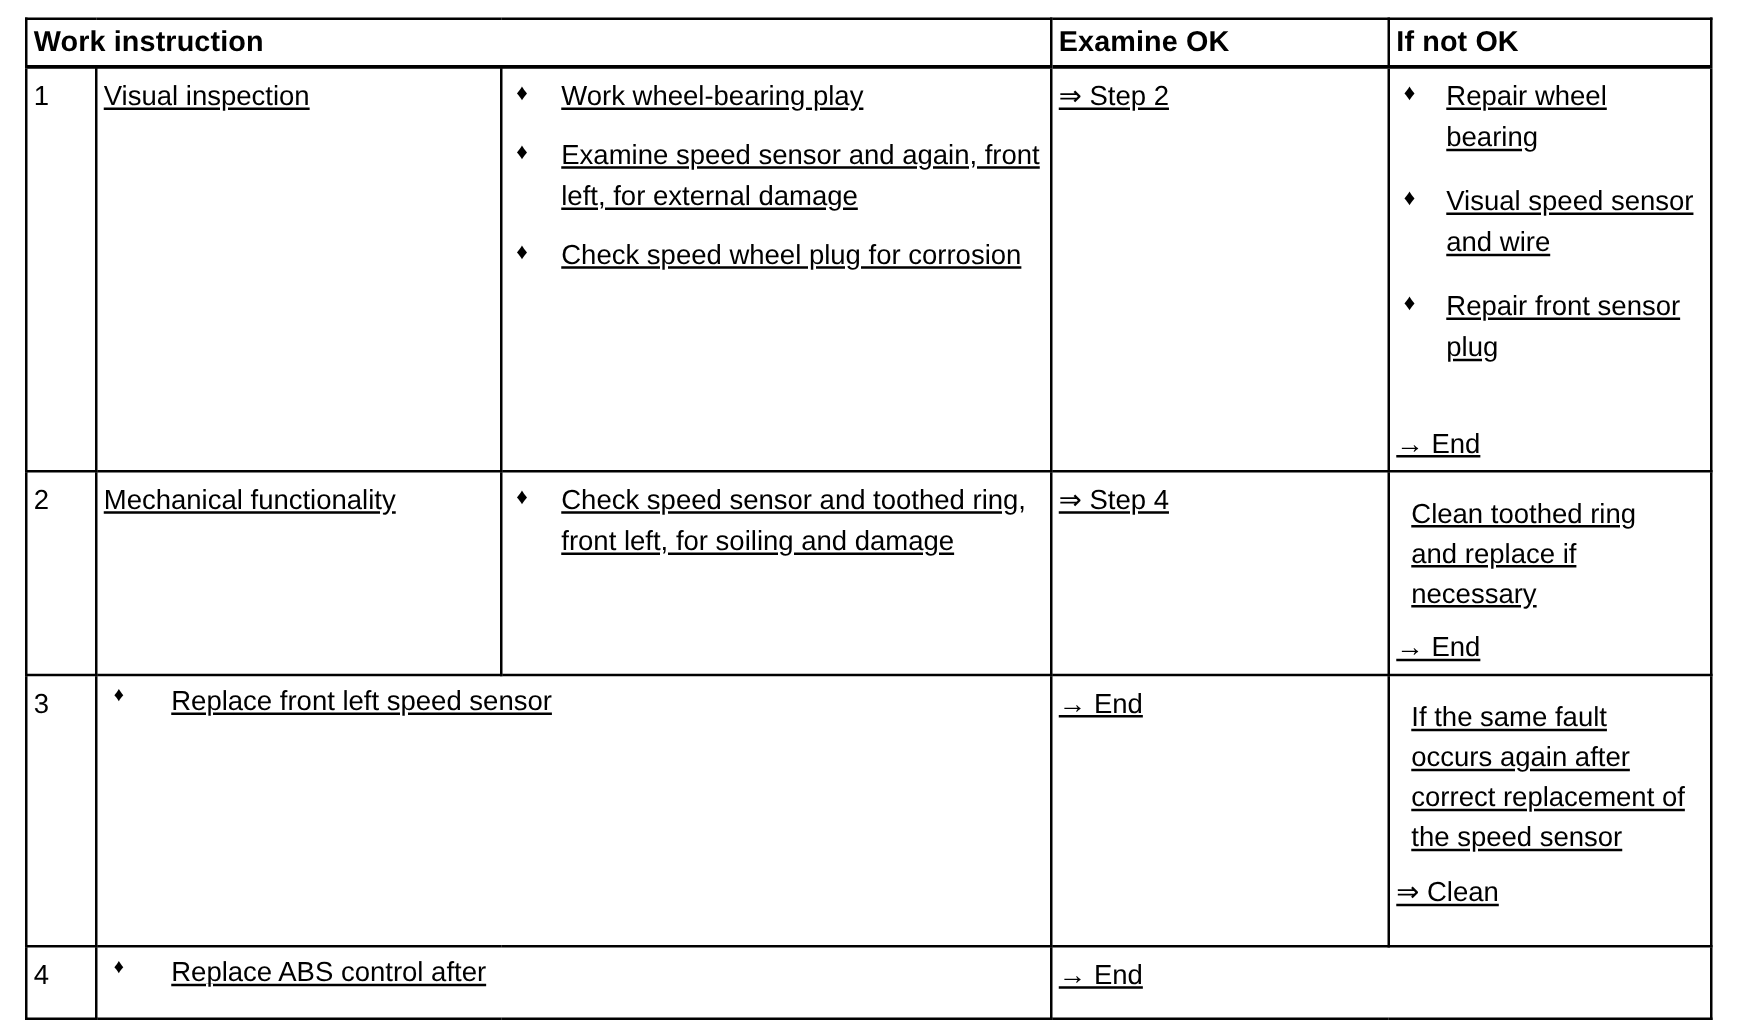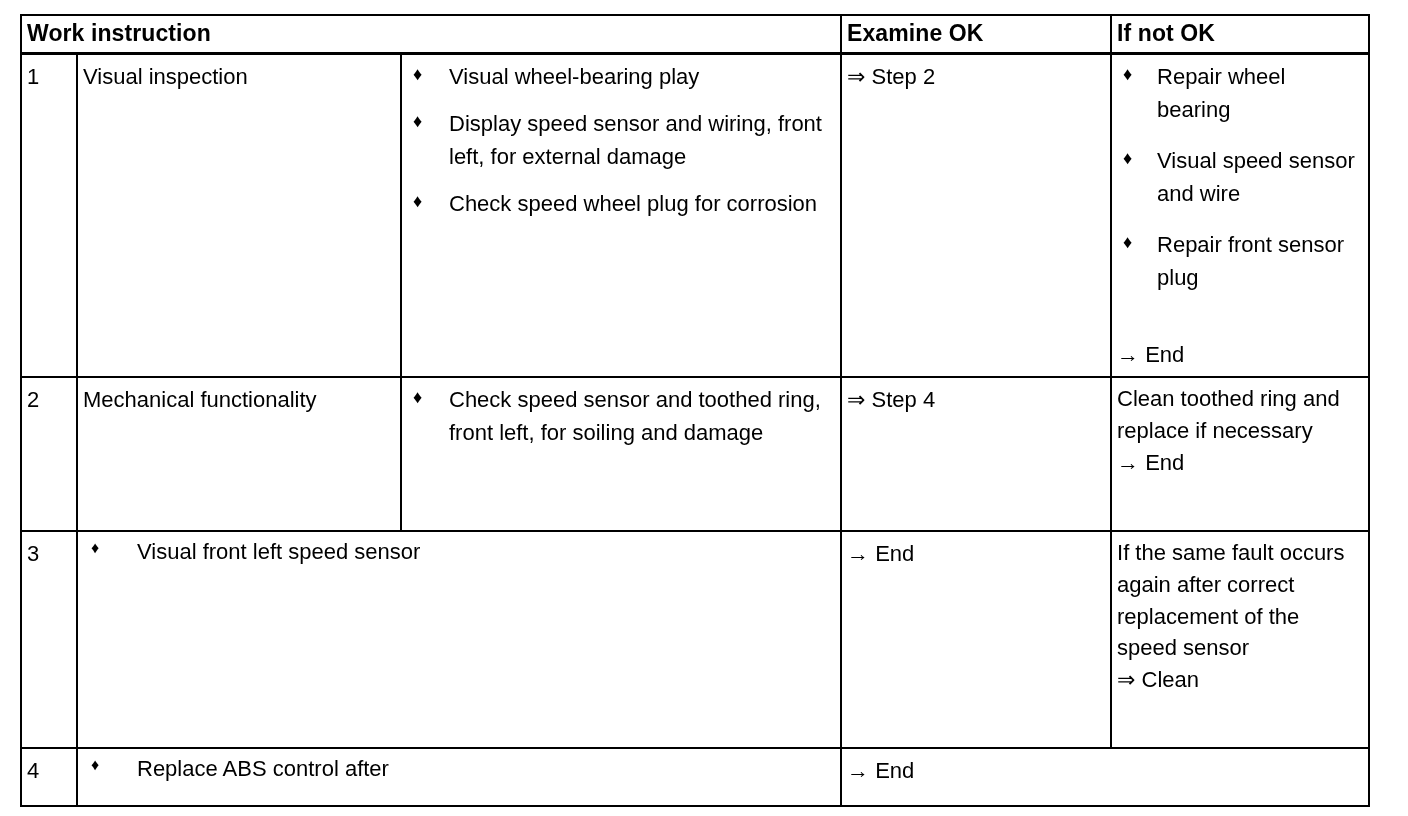--- a/index.html
+++ b/index.html
@@ -50,31 +50,33 @@
     padding: 9px 0 10px 12px;
     text-align: left;
     line-height: 1.12;
     border-bottom: 3px solid #000 !important;
   }
 
   .cell {
     font-size: 22px;
     line-height: 1.52;
     padding: 10px 10px 12px 12px;
+    text-decoration: underline;
   }
   .num-cell {
     font-size: 22px;
     line-height: 1.5;
     padding: 10px 0 0 12px;
     text-align: left;
   }
   .plain {
     font-size: 22px;
     line-height: 1.5;
     padding: 10px 8px 10px 14px;
+    text-decoration: underline;
   }
   ul.bl {
     list-style: none;
     margin: 0;
     padding: 0;
   }
   ul.bl li {
     position: relative;
     padding-left: 42px;
     margin: 0 0 14px 0;
@@ -91,21 +93,21 @@
   }
   ul.bl.tight li { margin-bottom: 12px; }
 
   .nok-cell ul.bl li { padding-left: 40px; margin-bottom: 18px; }
   .nok-cell .tail {
     margin-top: 44px;
     font-size: 22px;
     line-height: 1.5;
   }
   .endline { font-size: 22px; line-height: 1.45; }
-  .para { font-size: 22px; line-height: 1.45; margin: 0; }
+  .para { font-size: 22px; line-height: 1.45; margin: 12px; }
 
   .r1-td { height: 305px; }
   .r2-td { height: 142px; }
   .r3-td { height: 205px; }
   .r4-td { height: 46px; }
   .single-bullet {
     position: relative;
     padding-left: 54px;
     font-size: 22px;
     line-height: 1.4;
@@ -140,25 +142,25 @@
     </thead>
     <tbody>
 
       <tr>
         <td class="num-cell r1-td">1</td>
         <td class="cell r1-td">Visual inspection</td>
         <td class="cell r1-td">
           <ul class="bl">
             <li>
               <span class="bullet">♦</span>
-              <span>Visual wheel-bearing play</span>
-            </li>
-            <li>
-              <span class="bullet">♦</span>
-              <span>Display speed sensor and wiring, front left, for external damage</span>
+              <span>Work wheel-bearing play</span>
+            </li>
+            <li>
+              <span class="bullet">♦</span>
+              <span>Examine speed sensor and again, front left, for external damage</span>
             </li>
             <li>
               <span class="bullet">♦</span>
               <span>Check speed wheel plug for corrosion</span>
             </li>
           </ul>
         </td>
         <td class="plain r1-td">⇒ Step 2</td>
         <td class="cell nok-cell r1-td">
           <ul class="bl">
@@ -195,21 +197,21 @@
           <p class="para">Clean toothed ring and replace if necessary</p>
           <div class="endline">→ End</div>
         </td>
       </tr>
 
       <tr>
         <td class="num-cell r3-td">3</td>
         <td class="cell r3-td" colspan="2">
           <div class="single-bullet">
             <span class="bullet">♦</span>
-            <span>Visual front left speed sensor</span>
+            <span>Replace front left speed sensor</span>
           </div>
         </td>
         <td class="plain r3-td">→ End</td>
         <td class="cell r3-td">
           <p class="para">If the same fault occurs again after correct replacement of the speed sensor</p>
           <div class="endline">⇒ Clean</div>
         </td>
       </tr>
 
       <tr>

